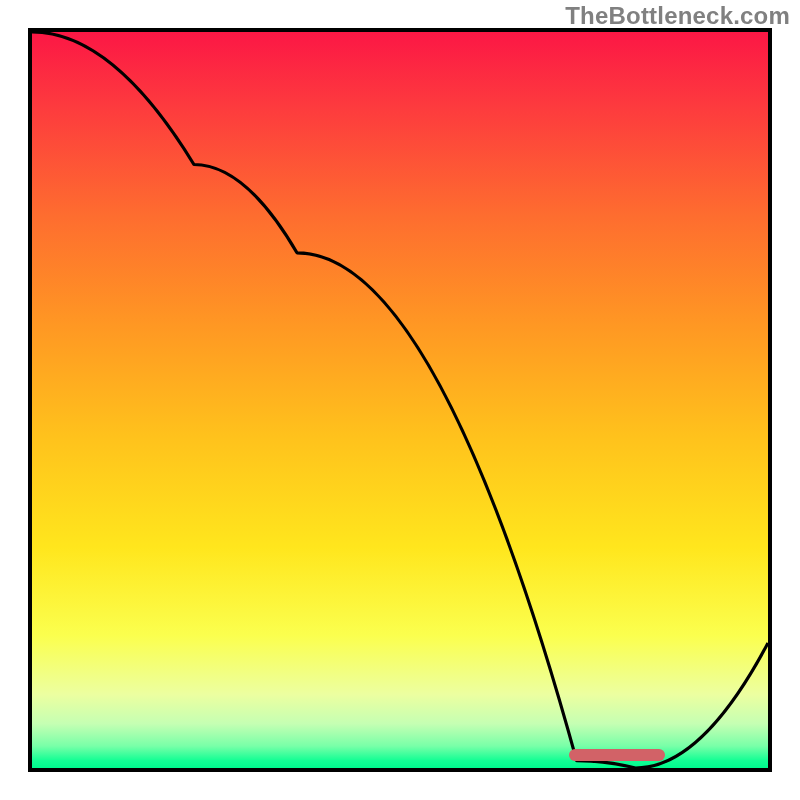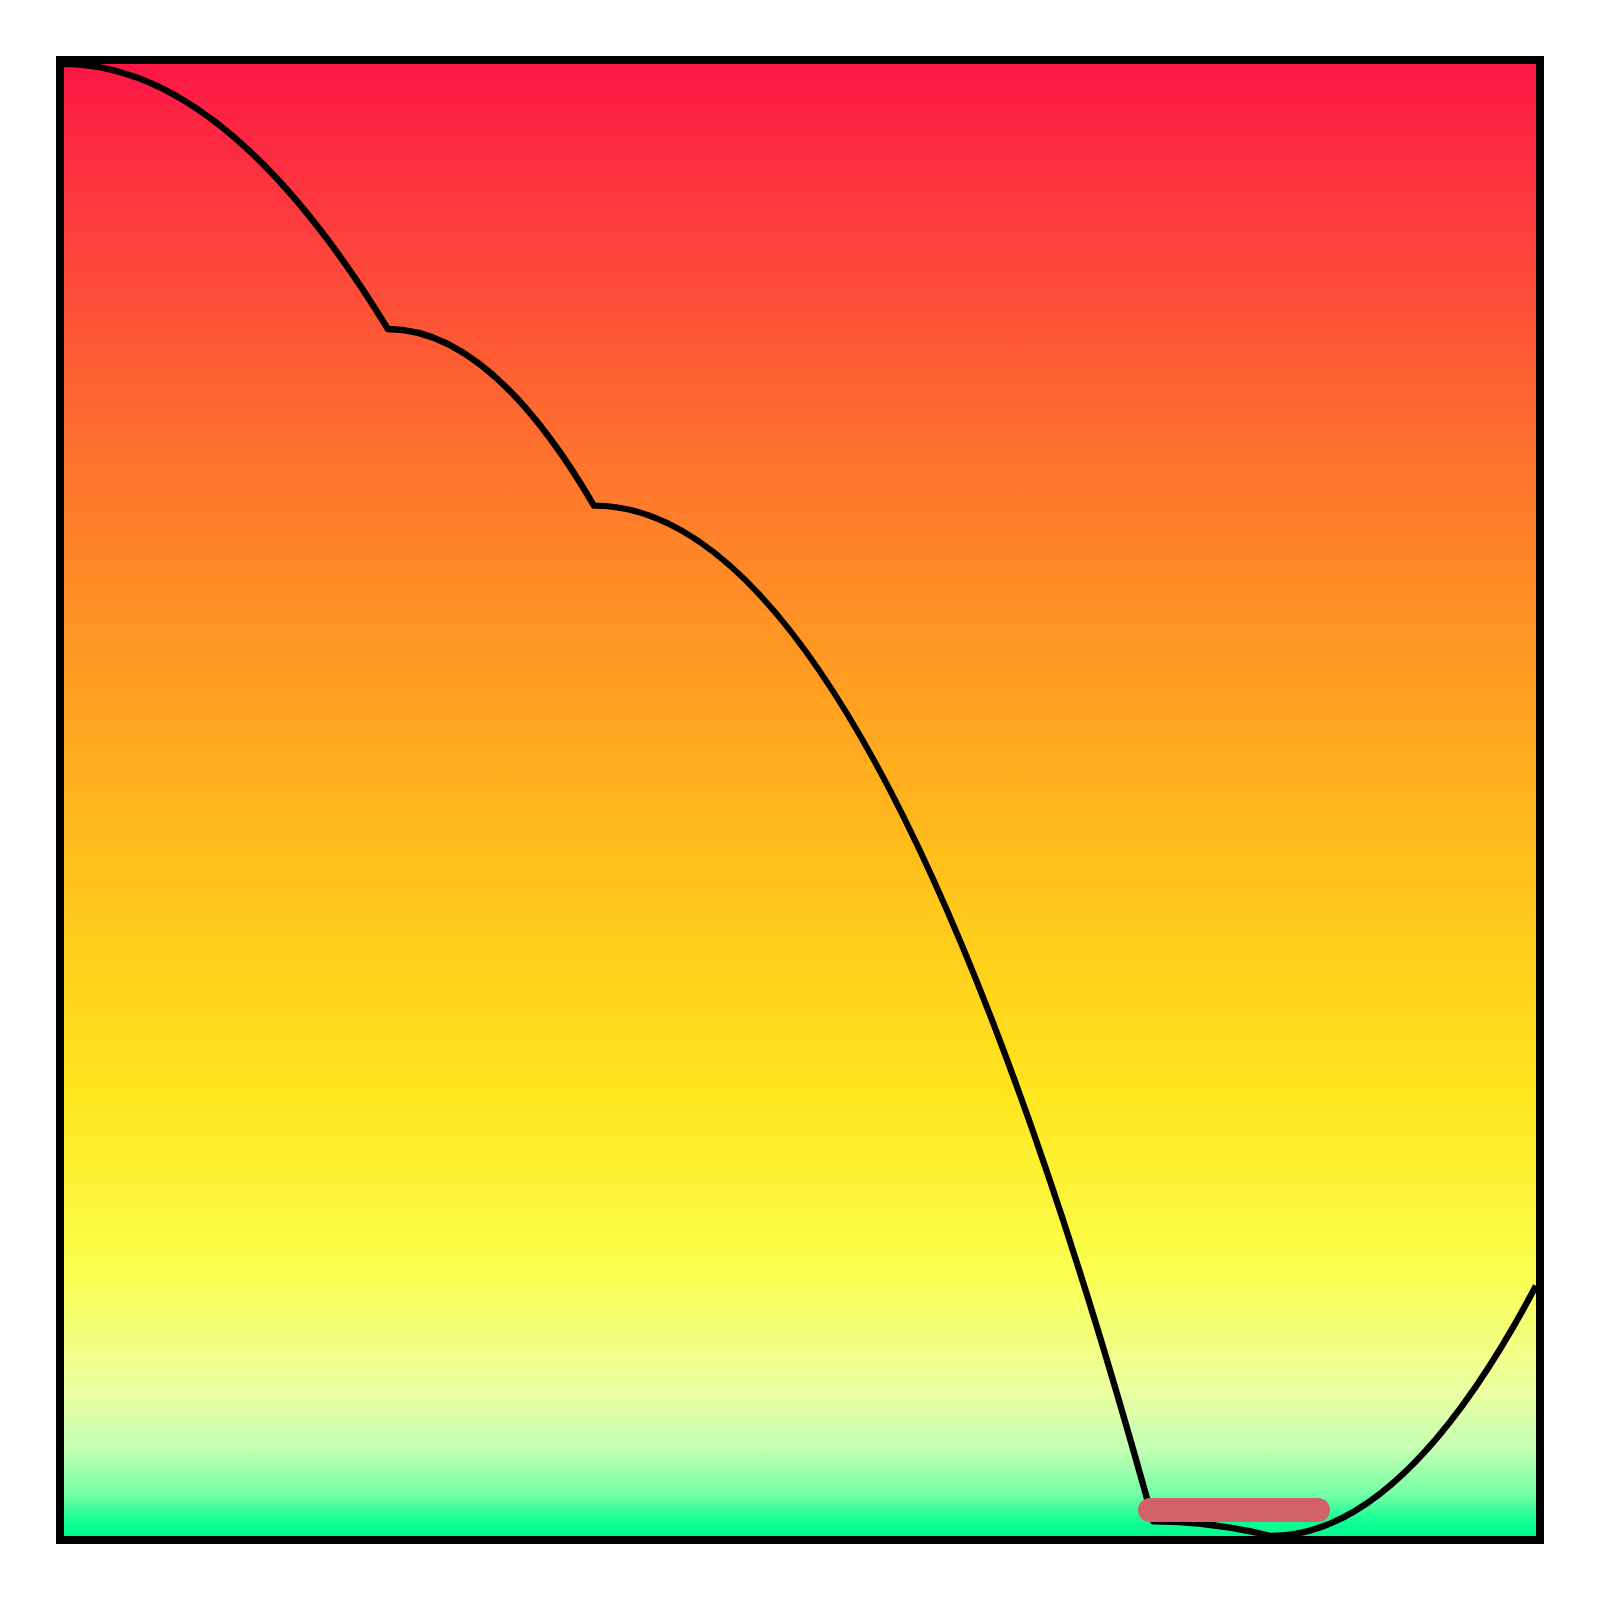--- a/index.html
+++ b/index.html
@@ -80,20 +80,21 @@
     height: 12px;
     border-radius: 6px;
     background: #d26267;
   }
 </style>
 </head>
 <body>
 
 <div class="chart-root">
 
+  <div class="attribution">TheBottleneck.com</div>
 
   <div class="plot-area">
     <div class="gradient"></div>
 
     <svg class="curve-svg" viewBox="0 0 100 100" preserveAspectRatio="none">
       <path class="curve-path" d="M 0 0 Q 11 0 22 18 Q 29 18 36 30 Q 55 30 74 99 Q 78 99 82 100 Q 91 100 100 83" vector-effect="non-scaling-stroke"></path>
     </svg>
 
     <div class="marker" style="left: 537.28px; width: 95.68px; bottom: 6.624px;"></div>
   </div>

